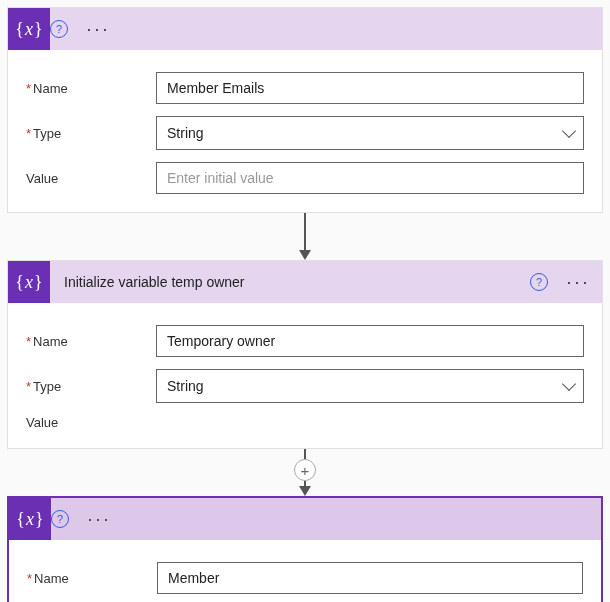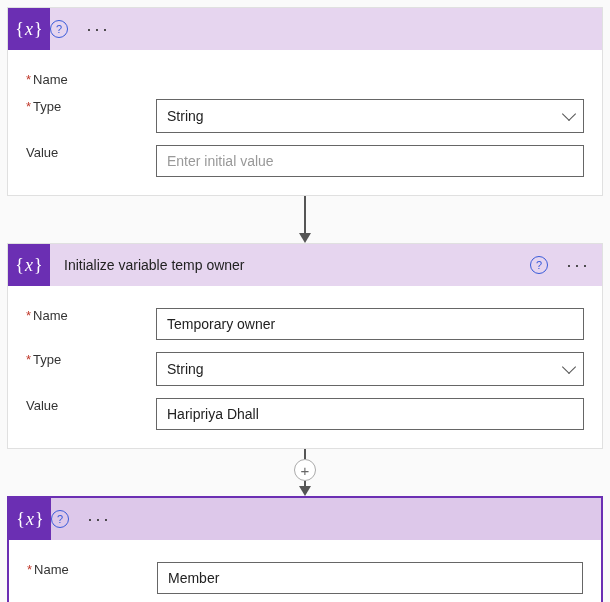--- a/index.html
+++ b/index.html
@@ -64,20 +64,21 @@
     color: #333;
     cursor: pointer;
     padding: 0 4px;
   }
   
   .card-body {
     padding: 10px 18px 18px 18px;
   }
   .field-row {
     display: flex;
+    align-items: center;
     margin-top: 12px;
   }
   .field-label {
     width: 130px;
     font-size: 13px;
     color: #333;
     flex-shrink: 0;
   }
   .req::before {
     content: "*";
@@ -157,20 +158,21 @@
   <div class="card-header">
     <div class="icon-box">
         <span class="vx-icon">x</span>
       </div>
     <div class="help-icon">?</div>
     <div class="more-icon">···</div>
   </div>
   <div class="card-body">
     <div class="field-row">
       <div class="field-label req">Name</div>
+      <input class="field-input" value="Member Emails" style="">
     </div>
     <div class="field-row">
       <div class="field-label req">Type</div>
       <div class="select-wrap">
         <input class="field-select" readonly="" value="String" style="">
         <div class="chev"></div>
       </div>
     </div>
     <div class="field-row">
       <div class="field-label">Value</div>
@@ -200,21 +202,20 @@
     </div>
     <div class="field-row">
       <div class="field-label req">Type</div>
       <div class="select-wrap">
         <input class="field-select" readonly="" value="String" style="">
         <div class="chev"></div>
       </div>
     </div>
     <div class="field-row">
       <div class="field-label">Value</div>
-      <input class="field-input" value="Haripriya Dhall" style="">
     </div>
   </div>
 </div>
 
 <div class="connector">
   <div class="vline" style="height:10px"></div>
   <div class="plus-btn">+</div>
   <div class="vline" style="height:6px"></div>
   <div class="arrowhead"></div>
 </div>

